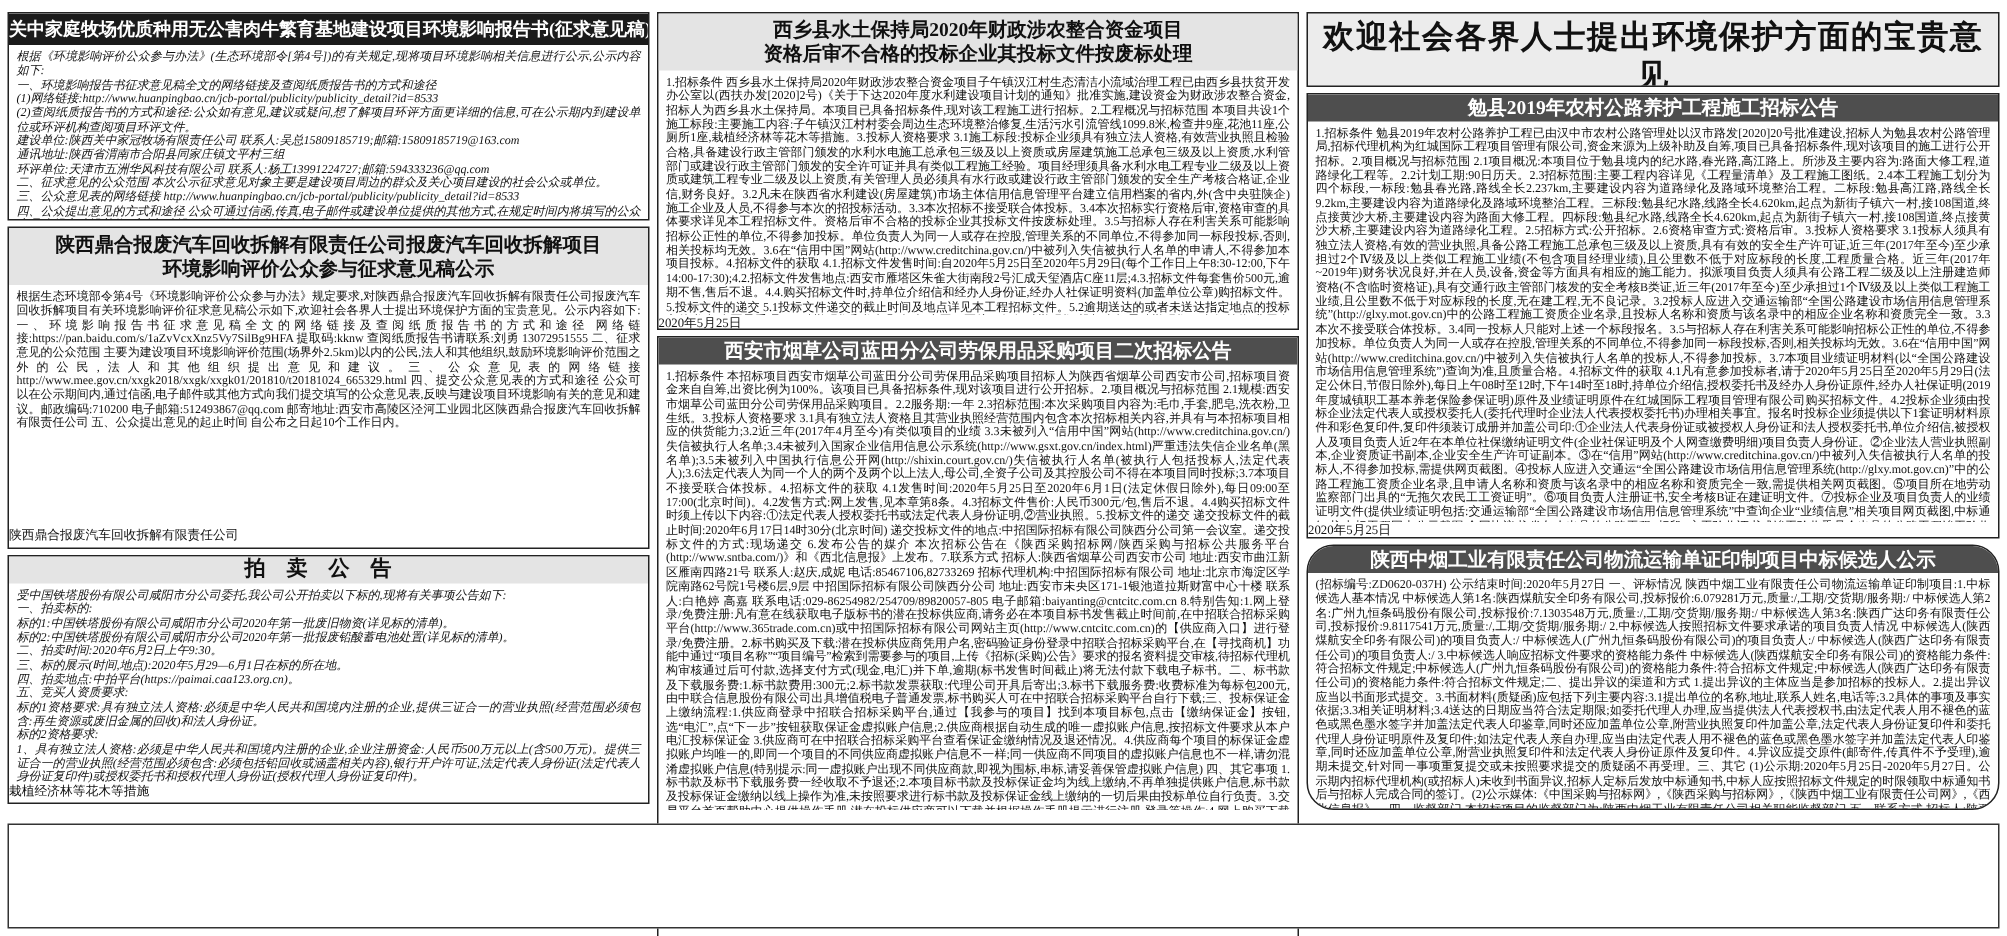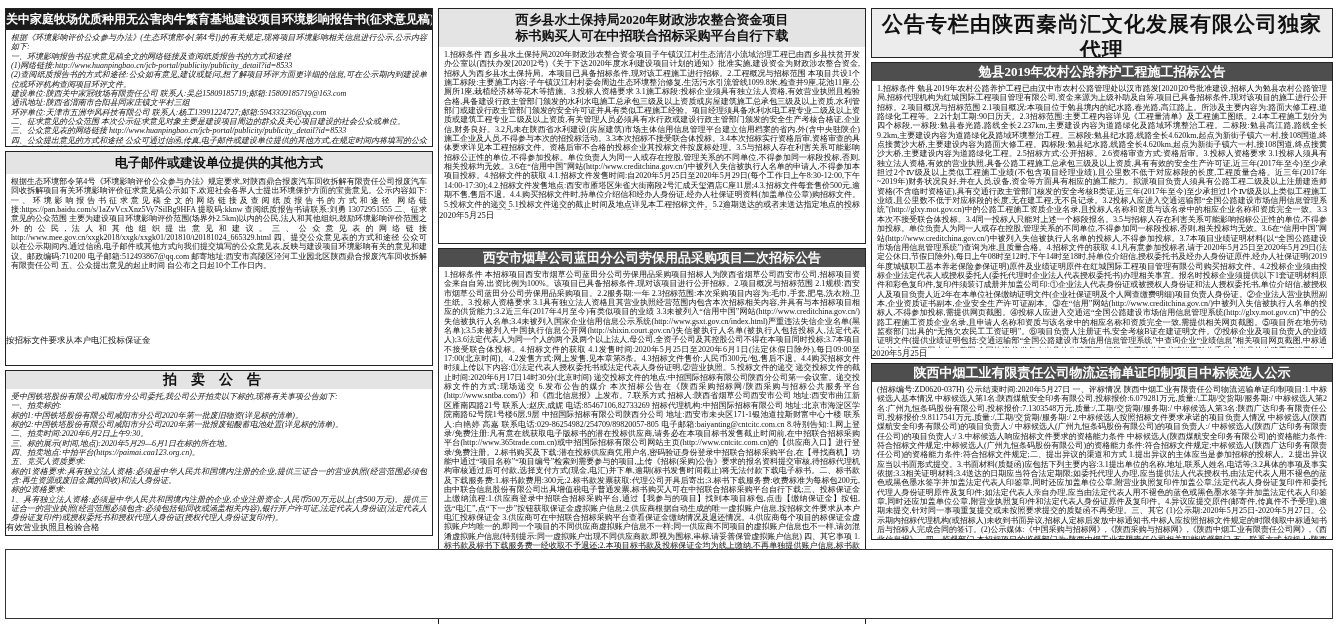--- a/index.html
+++ b/index.html
@@ -64,24 +64,25 @@
 通讯地址:陕西省渭南市合阳县同家庄镇文平村三组
 环评单位:天津市五洲华风科技有限公司  联系人:杨工13991224727;邮箱:594333236@qq.com
 二、征求意见的公众范围  本次公示征求意见对象主要是建设项目周边的群众及关心项目建设的社会公众或单位。
 三、公众意见表的网络链接  http://www.huanpingbao.cn/jcb-portal/publicity/publicity_detail?id=8533
 四、公众提出意见的方式和途径  公众可通过信函,传真,电子邮件或建设单位提供的其他方式,在规定时间内将填写的公众意见表提交建设单位,反映与建设项目环境影响有关的意见和建议。
 五、公众提出意见的起止时间  公众可在本项目公示之日起10个工作日内,向建设单位提出宝贵意见。</div>
     </div>
     <div class="gap"></div>
     <div class="article" style="height:215px;">
       <div class="bar-gray">
-        <span class="tline">电子邮件或建设单位提供的其他方式</span>
+        <span class="tline">陕西鼎合报废汽车回收拆解有限责任公司报废汽车回收拆解项目</span>
+        <span class="tline">环境影响评价公众参与征求意见稿公示</span>
       </div>
       <div class="body" style="height:156px;">根据生态环境部令第4号《环境影响评价公众参与办法》规定要求,对陕西鼎合报废汽车回收拆解有限责任公司报废汽车回收拆解项目有关环境影响评价征求意见稿公示如下,欢迎社会各界人士提出环境保护方面的宝贵意见。公示内容如下:一、环境影响报告书征求意见稿全文的网络链接及查阅纸质报告书的方式和途径  网络链接:https://pan.baidu.com/s/1aZvVcxXnz5Vy7SilBg9HFA  提取码:kknw  查阅纸质报告书请联系:刘勇 13072951555  二、征求意见的公众范围  主要为建设项目环境影响评价范围(场界外2.5km)以内的公民,法人和其他组织,鼓励环境影响评价范围之外的公民,法人和其他组织提出意见和建议。三、公众意见表的网络链接  http://www.mee.gov.cn/xxgk2018/xxgk/xxgk01/201810/t20181024_665329.html  四、提交公众意见表的方式和途径  公众可以在公示期间内,通过信函,电子邮件或其他方式向我们提交填写的公众意见表,反映与建设项目环境影响有关的意见和建议。邮政编码:710200  电子邮箱:512493867@qq.com  邮寄地址:西安市高陵区泾河工业园北区陕西鼎合报废汽车回收拆解有限责任公司  五、公众提出意见的起止时间  自公布之日起10个工作日内。</div>
-      <div class="sig">按招标文件要求从本户电汇投标保证金</div>
+      <div class="sig">陕西鼎合报废汽车回收拆解有限责任公司</div>
     </div>
     <div class="gap"></div>
     <div class="article" style="height:166px;">
       <div class="bar-auction">拍卖公告</div>
       <div class="body pre" style="height:128px;">受中国铁塔股份有限公司咸阳市分公司委托,我公司公开拍卖以下标的,现将有关事项公告如下:
 一、拍卖标的:
 标的1:中国铁塔股份有限公司咸阳市分公司2020年第一批废旧物资(详见标的清单)。
 标的2:中国铁塔股份有限公司咸阳市分公司2020年第一批报废铅酸蓄电池处置(详见标的清单)。
 二、拍卖时间:2020年6月2日上午9:30。
 三、标的展示(时间,地点):2020年5月29—6月1日在标的所在地。
@@ -93,54 +94,54 @@
 2、环保资质要求:在环保部门已认证通过符合环保资质要求,具备省级或市级环保部门颁发的《危险废物经营许可证》以及经营范围含有《国家危险废物名录》中废铅酸蓄电池(核准类别为HW49中的900-044-49)收集,贮存,处理资质,须提供相关资格证书证明材料(复印件加盖公章)。
 具备危险品运输资质或与有危险品运输资质的企业合作文件复印件加盖公章,须提供危险货物道路运输许可证。
 3、省内企业提供环保部门备案证明材料(报名时回收企业需提供可在陕西省固体废物网查询企业备案的详细账户及截图)。外省企业需提供成功办理过的省外转移相关经省环保部门盖章批复的证明材料(转出及接收批复)。
 欢迎有意竞买者咨询,查验标的及资料,携带有效证件,于2020年6月1日17时前向指定账户交纳竞买保证金(标的1:竞买保证金人民币3万元整;标的2:竞买保证金人民币20万元整,以实际到账为准),办理竞买报名手续。
 竞买保证金账户:
 公司名称:陕西天龙国际拍卖有限公司
 账　　号:298081378710001
 开 户 行:招商银行西安分行小寨支行
 咨询电话:13572081269  孙先生
 公司地址:西安市高新区科技路50号金桥国际广场C座21层</div>
-      <div class="sig">有效营业执照且检验合格</div>
+      <div class="sig">栽植经济林等花木等措施</div>
       <div class="sig">2020年5月25日</div>
     </div>
   </div>
 
   <div class="col col-middle">
-    <div class="article" style="height:236px;">
+    <div class="article" style="height:212px;">
       <div class="bar-gray">
         <span class="tline">西乡县水土保持局2020年财政涉农整合资金项目</span>
-        <span class="tline">标书购买人可在中招联合招标采购平台自行下载</span>
+        <span class="tline">资格后审不合格的投标企业其投标文件按废标处理</span>
       </div>
       <div class="body" style="height:158px;">1.招标条件  西乡县水土保持局2020年财政涉农整合资金项目子午镇汉江村生态清洁小流域治理工程已由西乡县扶贫开发办公室以(西扶办发[2020]2号)《关于下达2020年度水利建设项目计划的通知》批准实施,建设资金为财政涉农整合资金,招标人为西乡县水土保持局。本项目已具备招标条件,现对该工程施工进行招标。2.工程概况与招标范围  本项目共设1个施工标段:主要施工内容:子午镇汉江村村委会周边生态环境整治修复,生活污水引流管线1099.8米,检查井9座,花池11座,公厕所1座,栽植经济林等花木等措施。3.投标人资格要求  3.1施工标段:投标企业须具有独立法人资格,有效营业执照且检验合格,具备建设行政主管部门颁发的水利水电施工总承包三级及以上资质或房屋建筑施工总承包三级及以上资质,水利管部门或建设行政主管部门颁发的安全许可证并具有类似工程施工经验。项目经理须具备水利水电工程专业二级及以上资质或建筑工程专业二级及以上资质,有关管理人员必须具有水行政或建设行政主管部门颁发的安全生产考核合格证,企业信,财务良好。3.2凡未在陕西省水利建设(房屋建筑)市场主体信用信息管理平台建立信用档案的省内,外(含中央驻陕企)施工企业及人员,不得参与本次的招投标活动。3.3本次招标不接受联合体投标。3.4本次招标实行资格后审,资格审查的具体要求详见本工程招标文件。资格后审不合格的投标企业其投标文件按废标处理。3.5与招标人存在利害关系可能影响招标公正性的单位,不得参加投标。单位负责人为同一人或存在控股,管理关系的不同单位,不得参加同一标段投标,否则,相关投标均无效。3.6在“信用中国”网站(http://www.creditchina.gov.cn/)中被列入失信被执行人名单的申请人,不得参加本项目投标。4.招标文件的获取  4.1.招标文件发售时间:自2020年5月25日至2020年5月29日(每个工作日上午8:30-12:00,下午14:00-17:30);4.2.招标文件发售地点:西安市雁塔区朱雀大街南段2号汇成天玺酒店C座11层;4.3.招标文件每套售价500元,逾期不售,售后不退。4.4.购买招标文件时,持单位介绍信和经办人身份证,经办人社保证明资料(加盖单位公章)购招标文件。5.投标文件的递交  5.1投标文件递交的截止时间及地点详见本工程招标文件。5.2逾期送达的或者未送达指定地点的投标文件,招标人不予受理。6.踏勘现场和招标预备会  本工程不统一组织踏勘现场,投标人如需踏勘现场可自行前往,费用自理。7.发布公告的媒介  本招标公告同时在《西乡县政府网》,《西北信息报》上发布。8.联系方式  招标人:西乡县水土保持局  联系人:程先生  电话:13571623080  招标代理机构:锐驰项目管理有限公司  联系人:肖女士  电话:13389163650</div>
       <div class="sig">2020年5月25日</div>
     </div>
     <div class="gap"></div>
     <div class="article" style="height:404px;">
       <div class="bar-mid">西安市烟草公司蓝田分公司劳保用品采购项目二次招标公告</div>
       <div class="body" style="height:292px;">1.招标条件  本招标项目西安市烟草公司蓝田分公司劳保用品采购项目招标人为陕西省烟草公司西安市公司,招标项目资金来自自筹,出资比例为100%。该项目已具备招标条件,现对该项目进行公开招标。2.项目概况与招标范围  2.1规模:西安市烟草公司蓝田分公司劳保用品采购项目。2.2服务期:一年  2.3招标范围:本次采购项目内容为:毛巾,手套,肥皂,洗衣粉,卫生纸。3.投标人资格要求  3.1具有独立法人资格且其营业执照经营范围内包含本次招标相关内容,并具有与本招标项目相应的供货能力;3.2近三年(2017年4月至今)有类似项目的业绩  3.3未被列入“信用中国”网站(http://www.creditchina.gov.cn/)失信被执行人名单;3.4未被列入国家企业信用信息公示系统(http://www.gsxt.gov.cn/index.html)严重违法失信企业名单(黑名单);3.5未被列入中国执行信息公开网(http://shixin.court.gov.cn/)失信被执行人名单(被执行人包括投标人,法定代表人);3.6法定代表人为同一个人的两个及两个以上法人,母公司,全资子公司及其控股公司不得在本项目同时投标;3.7本项目不接受联合体投标。4.招标文件的获取  4.1发售时间:2020年5月25日至2020年6月1日(法定休假日除外),每日09:00至17:00(北京时间)。4.2发售方式:网上发售,见本章第8条。4.3招标文件售价:人民币300元/包,售后不退。4.4购买招标文件时须上传以下内容:①法定代表人授权委托书或法定代表人身份证明,②营业执照。5.投标文件的递交  递交投标文件的截止时间:2020年6月17日14时30分(北京时间)  递交投标文件的地点:中招国际招标有限公司陕西分公司第一会议室。递交投标文件的方式:现场递交  6.发布公告的媒介  本次招标公告在《陕西采购招标网/陕西采购与招标公共服务平台(http://www.sntba.com/)》和《西北信息报》上发布。7.联系方式  招标人:陕西省烟草公司西安市公司  地址:西安市曲江新区雁南四路21号  联系人:赵庆,成妮  电话:85467106,82733269  招标代理机构:中招国际招标有限公司  地址:北京市海淀区学院南路62号院1号楼6层,9层  中招国际招标有限公司陕西分公司  地址:西安市未央区171-1银池道拉斯财富中心十楼  联系人:白艳婷  高嘉  联系电话:029-86254982/254709/89820057-805  电子邮箱:baiyanting@cntcitc.com.cn  8.特别告知:1.网上登录/免费注册:凡有意在线获取电子版标书的潜在投标供应商,请务必在本项目标书发售截止时间前,在中招联合招标采购平台(http://www.365trade.com.cn)或中招国际招标有限公司网站主页(http://www.cntcitc.com.cn)的【供应商入口】进行登录/免费注册。2.标书购买及下载:潜在投标供应商凭用户名,密码验证身份登录中招联合招标采购平台,在【寻找商机】功能中通过“项目名称”“项目编号”检索到需要参与的项目,上传《招标(采购)公告》要求的报名资料提交审核,待招标代理机构审核通过后可付款,选择支付方式(现金,电汇)并下单,逾期(标书发售时间截止)将无法付款下载电子标书。二、标书款及下载服务费:1.标书款费用:300元;2.标书款发票获取:代理公司开具后寄出;3.标书下载服务费:收费标准为每标包200元,由中联合信息股份有限公司出具增值税电子普通发票,标书购买人可在中招联合招标采购平台自行下载;三、投标保证金上缴纳流程:1.供应商登录中招联合招标采购平台,通过【我参与的项目】找到本项目标包,点击【缴纳保证金】按钮,选“电汇”,点“下一步”按钮获取保证金虚拟账户信息;2.供应商根据自动生成的唯一虚拟账户信息,按招标文件要求从本户电汇投标保证金  3.供应商可在中招联合招标采购平台查看保证金缴纳情况及退还情况。4.供应商每个项目的标保证金虚拟账户均唯一的,即同一个项目的不同供应商虚拟账户信息不一样;同一供应商不同项目的虚拟账户信息也不一样,请勿混淆虚拟账户信息(特别提示:同一虚拟账户出现不同供应商款,即视为围标,串标,请妥善保管虚拟账户信息)  四、其它事项  1.标书款及标书下载服务费一经收取不予退还;2.本项目标书款及投标保证金均为线上缴纳,不再单独提供账户信息,标书款及投标保证金缴纳以线上操作为准,未按照要求进行标书款及投标保证金线上缴纳的一切后果由投标单位自行负责。3.交易平台首页帮助中心提供操作手册,潜在投标供应商可以下载并根据操作手册提示进行注册,登录等操作;4.网上购买下载电子版标书及费用支付,投标保证金支付,发票下载领取等平台操作问题,可拨打“中招联合招标采购平台”统一服务热线:010-86397110,热线服务时间为工作日上午9点到12点,下午13点30分到17点。</div>
     </div>
   </div>
 
   <div class="col col-right">
     <div class="article agency-head" style="height:50px;">
-      <div class="agency-title">公告专栏由陕西秦尚汇文化发展有限公司独家代理</div>
+      <div class="agency-title">欢迎社会各界人士提出环境保护方面的宝贵意见</div>
 
     </div>
     <div class="gap"></div>
     <div class="article" style="height:297px;">
       <div class="bar-mid">勉县2019年农村公路养护工程施工招标公告</div>
       <div class="body" style="height:262px;">1.招标条件  勉县2019年农村公路养护工程已由汉中市农村公路管理处以汉市路发[2020]20号批准建设,招标人为勉县农村公路管理局,招标代理机构为红城国际工程项目管理有限公司,资金来源为上级补助及自筹,项目已具备招标条件,现对该项目的施工进行公开招标。2.项目概况与招标范围  2.1项目概况:本项目位于勉县境内的纪水路,春光路,高江路上。所涉及主要内容为:路面大修工程,道路绿化工程等。2.2计划工期:90日历天。2.3招标范围:主要工程内容详见《工程量清单》及工程施工图纸。2.4本工程施工划分为四个标段,一标段:勉县春光路,路线全长2.237km,主要建设内容为道路绿化及路域环境整治工程。二标段:勉县高江路,路线全长9.2km,主要建设内容为道路绿化及路域环境整治工程。三标段:勉县纪水路,线路全长4.620km,起点为新街子镇六一村,接108国道,终点接黄沙大桥,主要建设内容为路面大修工程。四标段:勉县纪水路,线路全长4.620km,起点为新街子镇六一村,接108国道,终点接黄沙大桥,主要建设内容为道路绿化工程。2.5招标方式:公开招标。2.6资格审查方式:资格后审。3.投标人资格要求  3.1投标人须具有独立法人资格,有效的营业执照,具备公路工程施工总承包三级及以上资质,具有有效的安全生产许可证,近三年(2017年至今)至少承担过2个Ⅳ级及以上类似工程施工业绩(不包含项目经理业绩),且公里数不低于对应标段的长度,工程质量合格。近三年(2017年~2019年)财务状况良好,并在人员,设备,资金等方面具有相应的施工能力。拟派项目负责人须具有公路工程二级及以上注册建造师资格(不含临时资格证),具有交通行政主管部门核发的安全考核B类证,近三年(2017年至今)至少承担过1个Ⅳ级及以上类似工程施工业绩,且公里数不低于对应标段的长度,无在建工程,无不良记录。3.2投标人应进入交通运输部“全国公路建设市场信用信息管理系统”(http://glxy.mot.gov.cn)中的公路工程施工资质企业名录,且投标人名称和资质与该名录中的相应企业名称和资质完全一致。3.3本次不接受联合体投标。3.4同一投标人只能对上述一个标段报名。3.5与招标人存在利害关系可能影响招标公正性的单位,不得参加投标。单位负责人为同一人或存在控股,管理关系的不同单位,不得参加同一标段投标,否则,相关投标均无效。3.6在“信用中国”网站(http://www.creditchina.gov.cn/)中被列入失信被执行人名单的投标人,不得参加投标。3.7本项目业绩证明材料(以“全国公路建设市场信用信息管理系统”)查询为准,且质量合格。4.招标文件的获取  4.1凡有意参加投标者,请于2020年5月25日至2020年5月29日(法定公休日,节假日除外),每日上午08时至12时,下午14时至18时,持单位介绍信,授权委托书及经办人身份证原件,经办人社保证明(2019年度城镇职工基本养老保险参保证明)原件及业绩证明原件在红城国际工程项目管理有限公司购买招标文件。4.2投标企业须由投标企业法定代表人或授权委托人(委托代理时企业法人代表授权委托书)办理相关事宜。报名时投标企业须提供以下1套证明材料原件和彩色复印件,复印件须装订成册并加盖公司印:①企业法人代表身份证或被授权人身份证和法人授权委托书,单位介绍信,被授权人及项目负责人近2年在本单位社保缴纳证明文件(企业社保证明及个人网查缴费明细)项目负责人身份证。②企业法人营业执照副本,企业资质证书副本,企业安全生产许可证副本。③在“信用”网站(http://www.creditchina.gov.cn/)中被列入失信被执行人名单的投标人,不得参加投标,需提供网页截图。④投标人应进入交通运“全国公路建设市场信用信息管理系统(http://glxy.mot.gov.cn)”中的公路工程施工资质企业名录,且申请人名称和资质与该名录中的相应名称和资质完全一致,需提供相关网页截图。⑤项目所在地劳动监察部门出具的“无拖欠农民工工资证明”。⑥项目负责人注册证书,安全考核B证在建证明文件。⑦投标企业及项目负责人的业绩证明文件(提供业绩证明包括:交通运输部“全国公路建设市场信用信息管理系统”中查询企业“业绩信息”相关项目网页截图,中标通知书,中标工程网上公示截图,合同协议书,发包人出具的公路工程&lt;标段&gt;交工验收证书或竣工验收委员会出具的公路工程竣工验收鉴定书或质量监督机构对各参建单位签发的工作综合评价等级证书。)。4.3招标文件每套售价1000元(不予退还),售后不退。5.投标文件的递交  5.1本工程招标人不统一组织踏勘现场,投标人自行踏勘现场。5.2投标文件递交截止时间:详见招标文件,地点:汉中市建工程发包承包交易中心二楼会议室。5.3逾期送达的,未送达指定地点的或不按招标文件要求密封的投标文件,招标人将予以拒收。6.发布公告的媒介  本次招标公告同时在《西北信息报》,《汉中市建设工程招投标信息网》,《陕西省采购与招标网》上发布。7.联系方式  招标人:勉县农村公路管理局  地址:勉县天荡山路66号  联系人:张先生  电话:0916-3223192  招标代理机构:红城国际工程项目管理有限公司  地址:汉中市汉台区朝阳路陕西理工大学东门向南500米  联系人:何先生  电话:0916-2101418</div>
       <div class="sig">2020年5月25日</div>
     </div>
     <div class="gap"></div>
-    <div class="article" style="height:177px;">
+    <div class="article" style="height:177px;border-radius:18px;">
       <div class="bar-mid">陕西中烟工业有限责任公司物流运输单证印制项目中标候选人公示</div>
       <div class="body" style="height:153px;">(招标编号:ZD0620-037H)  公示结束时间:2020年5月27日  一、评标情况  陕西中烟工业有限责任公司物流运输单证印制项目:1.中标候选人基本情况  中标候选人第1名:陕西煤航安全印务有限公司,投标报价:6.079281万元,质量:/,工期/交货期/服务期:/  中标候选人第2名:广州九恒条码股份有限公司,投标报价:7.1303548万元,质量:/,工期/交货期/服务期:/  中标候选人第3名:陕西广达印务有限责任公司,投标报价:9.8117541万元,质量:/,工期/交货期/服务期:/  2.中标候选人按照招标文件要求承诺的项目负责人情况  中标候选人(陕西煤航安全印务有限公司)的项目负责人:/  中标候选人(广州九恒条码股份有限公司)的项目负责人:/  中标候选人(陕西广达印务有限责任公司)的项目负责人:/  3.中标候选人响应招标文件要求的资格能力条件  中标候选人(陕西煤航安全印务有限公司)的资格能力条件:符合招标文件规定;中标候选人(广州九恒条码股份有限公司)的资格能力条件:符合招标文件规定;中标候选人(陕西广达印务有限责任公司)的资格能力条件:符合招标文件规定;二、提出异议的渠道和方式  1.提出异议的主体应当是参加招标的投标人。2.提出异议应当以书面形式提交。3.书面材料(质疑函)应包括下列主要内容:3.1提出单位的名称,地址,联系人姓名,电话等;3.2具体的事项及事实依据;3.3相关证明材料;3.4送达的日期应当符合法定期限;如委托代理人办理,应当提供法人代表授权书,由法定代表人用不褪色的蓝色或黑色墨水签字并加盖法定代表人印鉴章,同时还应加盖单位公章,附营业执照复印件加盖公章,法定代表人身份证复印件和委托代理人身份证明原件及复印件;如法定代表人亲自办理,应当由法定代表人用不褪色的蓝色或黑色墨水签字并加盖法定代表人印鉴章,同时还应加盖单位公章,附营业执照复印件和法定代表人身份证原件及复印件。4.异议应提交原件(邮寄件,传真件不予受理),逾期未提交,针对同一事项重复提交或未按照要求提交的质疑函不再受理。三、其它  (1)公示期:2020年5月25日-2020年5月27日。公示期内招标代理机构(或招标人)未收到书面异议,招标人定标后发放中标通知书,中标人应按照招标文件规定的时限领取中标通知书后与招标人完成合同的签订。(2)公示媒体:《中国采购与招标网》,《陕西采购与招标网》,《陕西中烟工业有限责任公司网》,《西北信息报》。四、监督部门  本招标项目的监督部门为:陕西中烟工业有限责任公司相关职能监督部门  五、联系方式  招标人:陕西中烟工业有限责任公司  地址:陕西省西安市沣惠南路38号  联系人:雷工  电话:029-63368707  电子邮箱:/  招标代理机构:陕西正大招标有限公司  地址:西安市南二环东段凯森盛世1号A座27层  联系人:赵先生  张先生  电话:029-88892218  电子邮箱:5461802206@qq.com  招标人或招标代理机构名称:陕西正大招标有限公司</div>
     </div>
   </div>
 
   <div class="banner">
   </div>
 
 </div>
 

